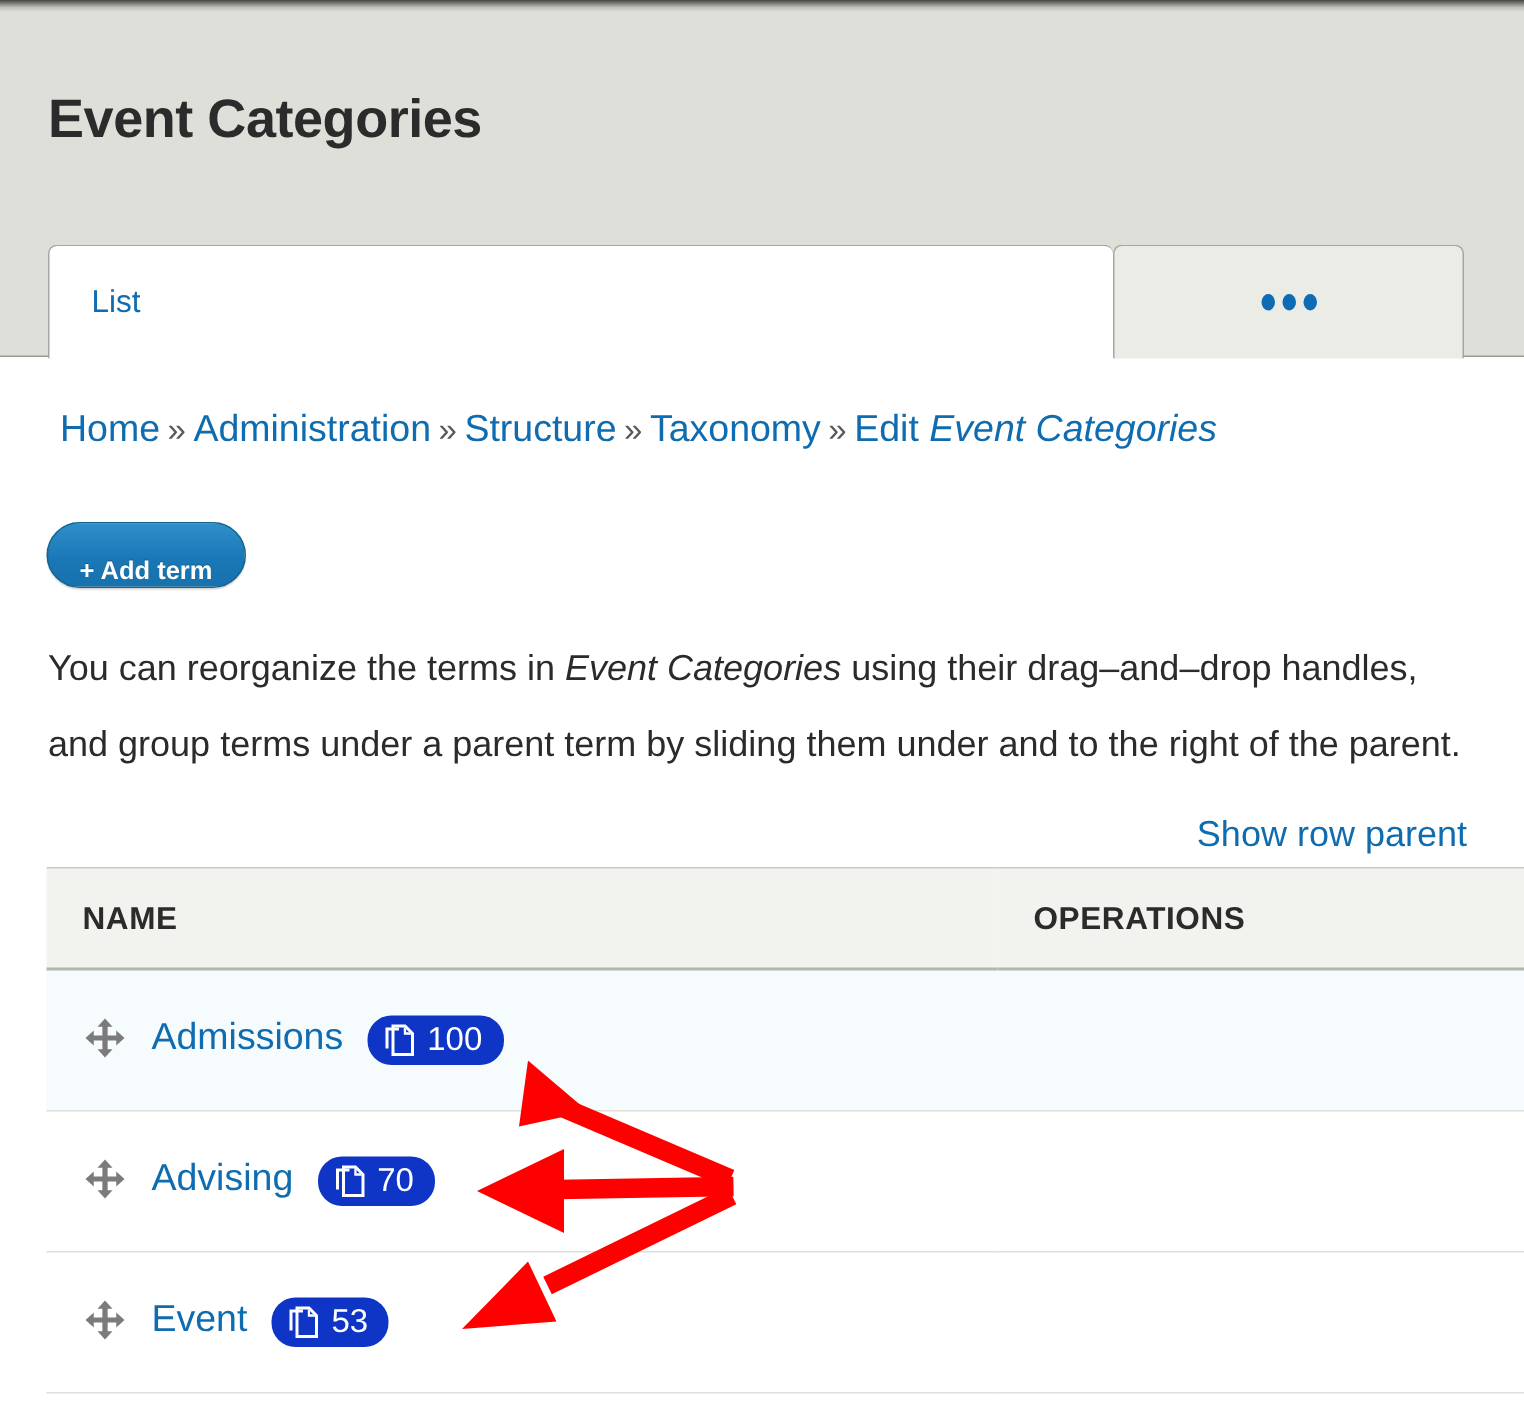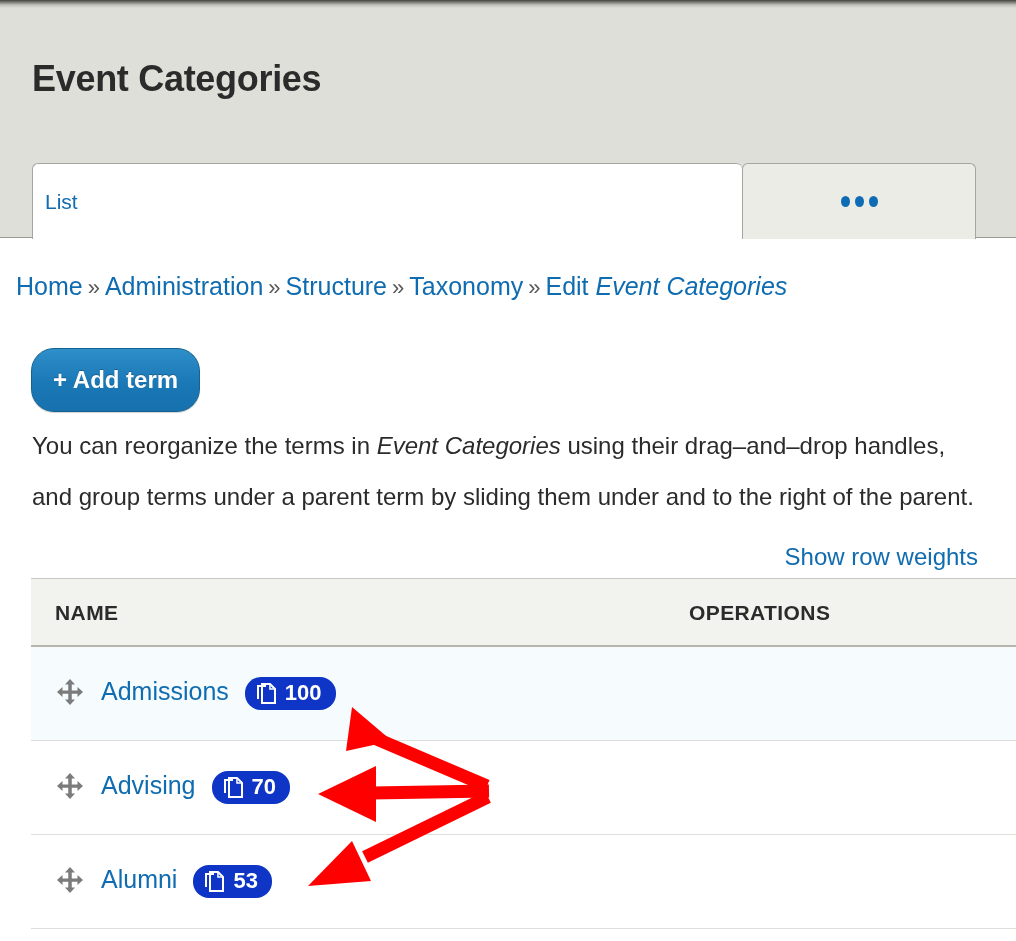--- a/index.html
+++ b/index.html
@@ -63,21 +63,21 @@
     height: 76px;
     border: 1px solid #a6a6a1;
     border-bottom: none;
     border-radius: 6px 6px 0 0;
     font-size: 21px;
   }
   .tab-list {
     flex: 0 0 710px;
     background: #ffffff;
     border-right: none;
-    padding-left: 12px;
+    padding-left: 28px;
     color: #0f6cb0;
     position: relative;
     z-index: 3;
   }
   .tab-more {
     flex: 1 1 auto;
     background: #ecece7;
     justify-content: center;
     color: #0f6cb0;
     position: relative;
@@ -100,49 +100,49 @@
   .content {
     position: absolute;
     left: 0;
     top: 238px;
     width: 1016px;
     background: #ffffff;
   }
 
   .breadcrumb {
     position: absolute;
-    left: 16px;
+    left: 40px;
     top: 34px;
     font-size: 25px;
     color: #0f6cb0;
     white-space: nowrap;
   }
   .breadcrumb .crumb { color: #0f6cb0; }
   .breadcrumb .sep {
     color: #5a5a5a;
     padding: 0 5px;
     font-size: 22px;
   }
   .breadcrumb .italic { font-style: italic; }
 
   .add-term {
     position: absolute;
     left: 31px;
     top: 348px;
     box-sizing: border-box;
-    height: 64px;
+    height: 44px;
     padding: 0 21px;
     background: linear-gradient(to bottom, #2e8fc9 0%, #1a78b6 55%, #1771ad 100%);
     border: 1px solid #14628f;
     border-radius: 23px;
     color: #ffffff;
-    font-size: 24px;
+    font-size: 17px;
     font-weight: bold;
     display: flex;
-    align-items: center;
+    align-items: flex-end;
     cursor: pointer;
     text-shadow: 0 -1px 0 rgba(0,0,0,.25);
     box-shadow: 0 1px 1px rgba(0,0,0,.18);
   }
 
   .help-text {
     position: absolute;
     left: 32px;
     top: 420px;
     width: 952px;
@@ -218,21 +218,21 @@
 
   .count-badge {
     display: inline-flex;
     align-items: center;
     gap: 8px;
     background: #0e35c6;
     color: #ffffff;
     border-radius: 16px;
     padding: 5px 14px 5px 11px;
     font-size: 22px;
-    font-weight: bold;
+    font-weight: normal;
     line-height: 1;
     white-space: nowrap;
   }
   .count-badge svg { display: block; }
 
   
   .ops-cell { padding-left: 0 !important; }
 
   
   .annotations {
@@ -274,21 +274,21 @@
 </div>
 
 <div class="add-term">
   <span>+ Add term</span>
 </div>
 
 <div class="help-text">
   <span>You can reorganize the terms in </span><i>Event Categories</i><span> using their drag–and–drop handles, and group terms under a parent term by sliding them under and to the right of the parent.</span>
 </div>
 
-<div class="show-weights">Show row weights</div>
+<div class="show-weights">Show row parent</div>
 
 <table class="term-table">
   <thead>
     <tr>
       <th class="col-name">NAME</th>
       <th class="col-ops">OPERATIONS</th>
     </tr>
   </thead>
   <tbody>
 
@@ -335,21 +335,21 @@
         
       </td>
     </tr>
 
     <tr class="even">
       <td>
         <div class="name-cell-inner">
           <svg class="drag-handle" viewBox="0 0 24 24">
             <path fill="#7b7b7b" d="M12 1.6 16 6h-2.6v4.7H18V8l4.4 4-4.4 4v-2.7h-4.6V18H16l-4 4.4L8 18h2.6v-4.7H6V16l-4.4-4L6 8v2.7h4.6V6H8z"></path>
           </svg>
-          <span class="term-link">Alumni</span>
+          <span class="term-link">Event</span>
           <span class="count-badge">
             <svg width="21" height="23" viewBox="0 0 21 23">
               <path fill="#ffffff" d="M1 3h9v2H3v12H1z"></path>
               <path fill="none" stroke="#ffffff" stroke-width="2" d="M6 2h8l5 5v14H6z"></path>
               <path fill="#ffffff" d="M13.2 2.6v5.2h5.2l-1.5-1.6h-2.2V4z"></path>
             </svg>
             <span>53</span>
           </span>
         </div>
       </td>

